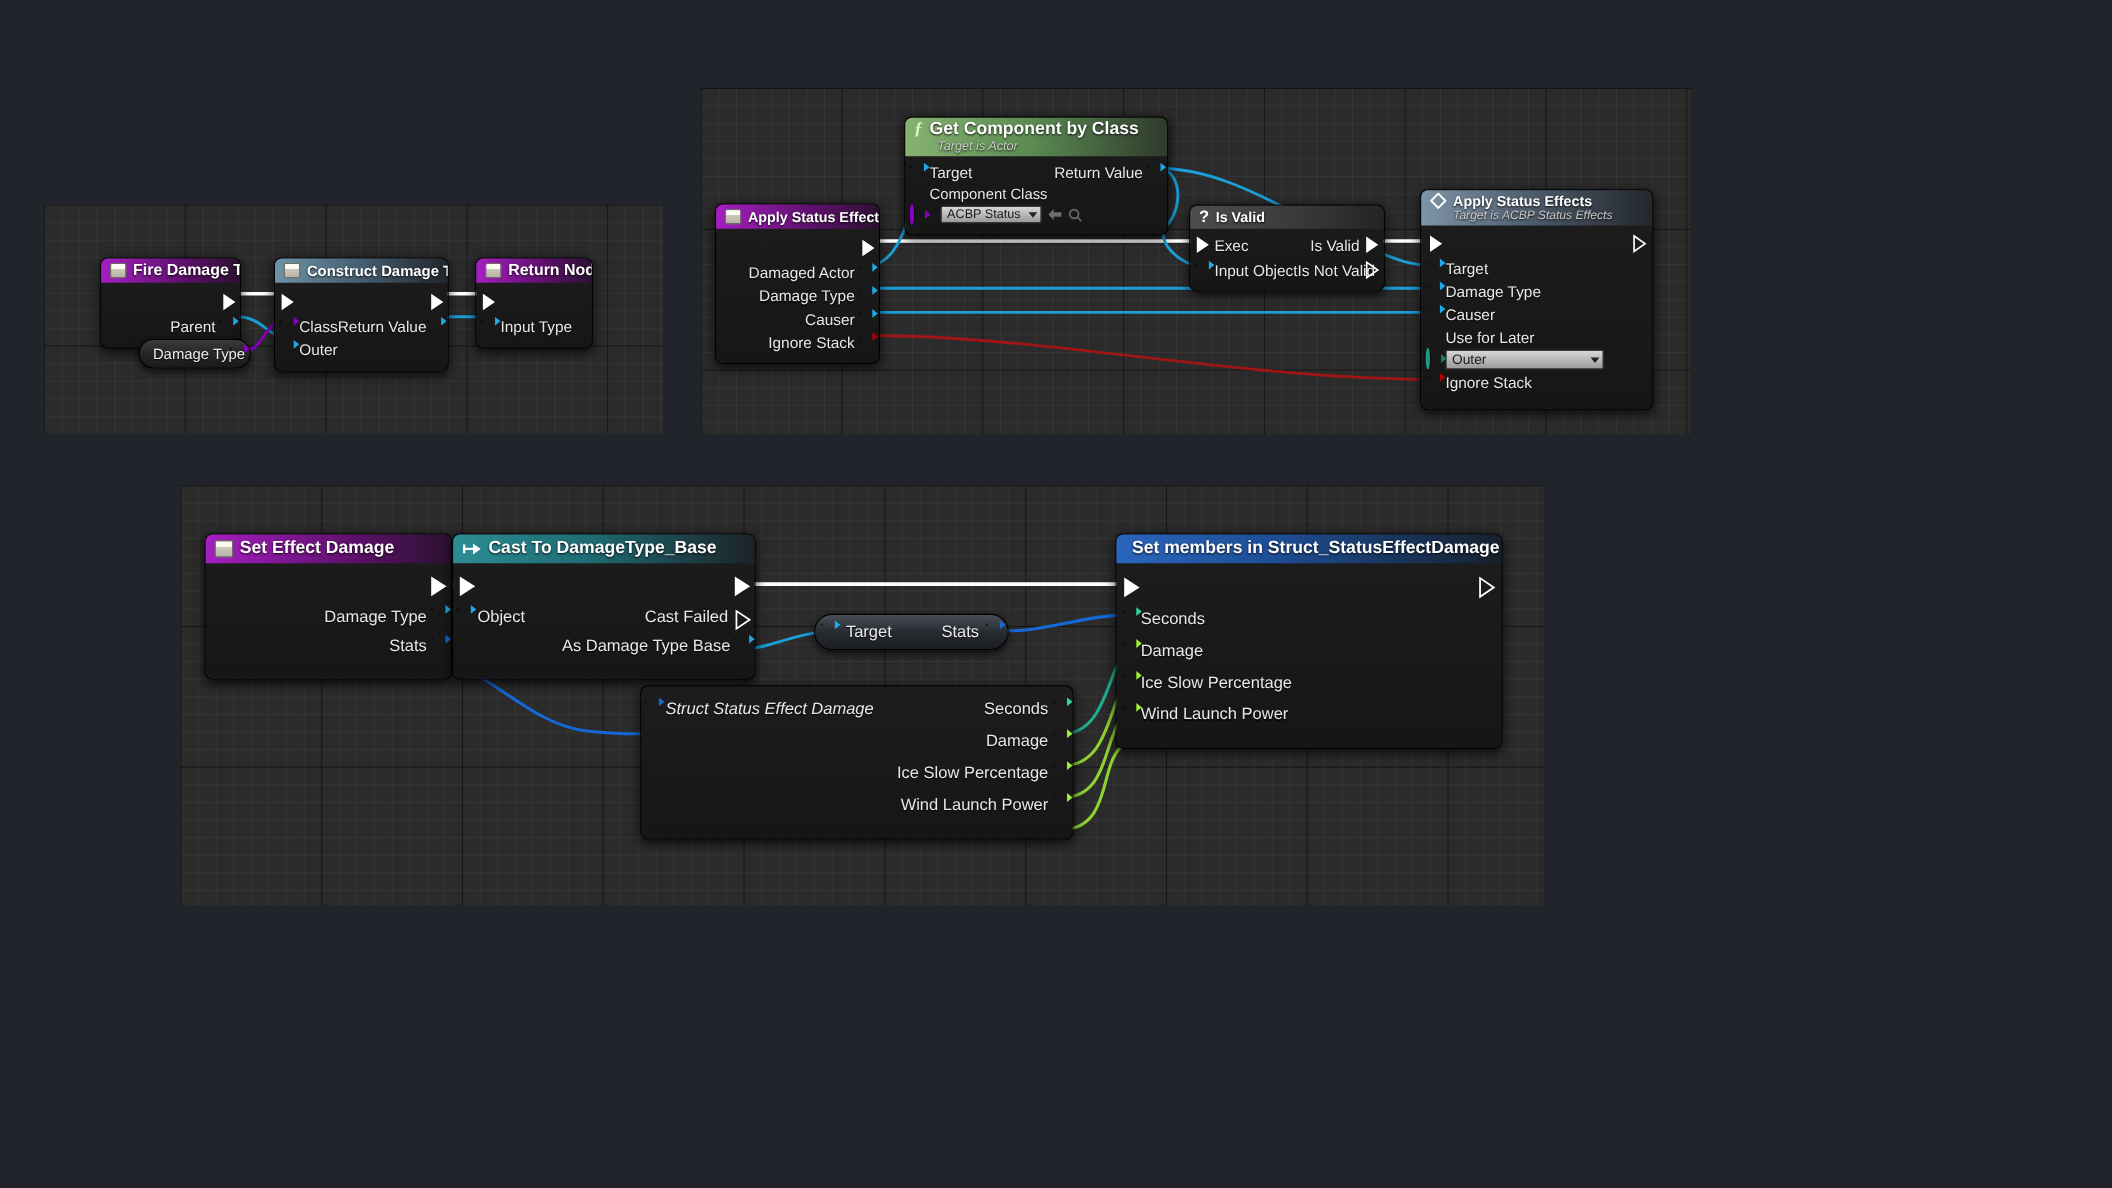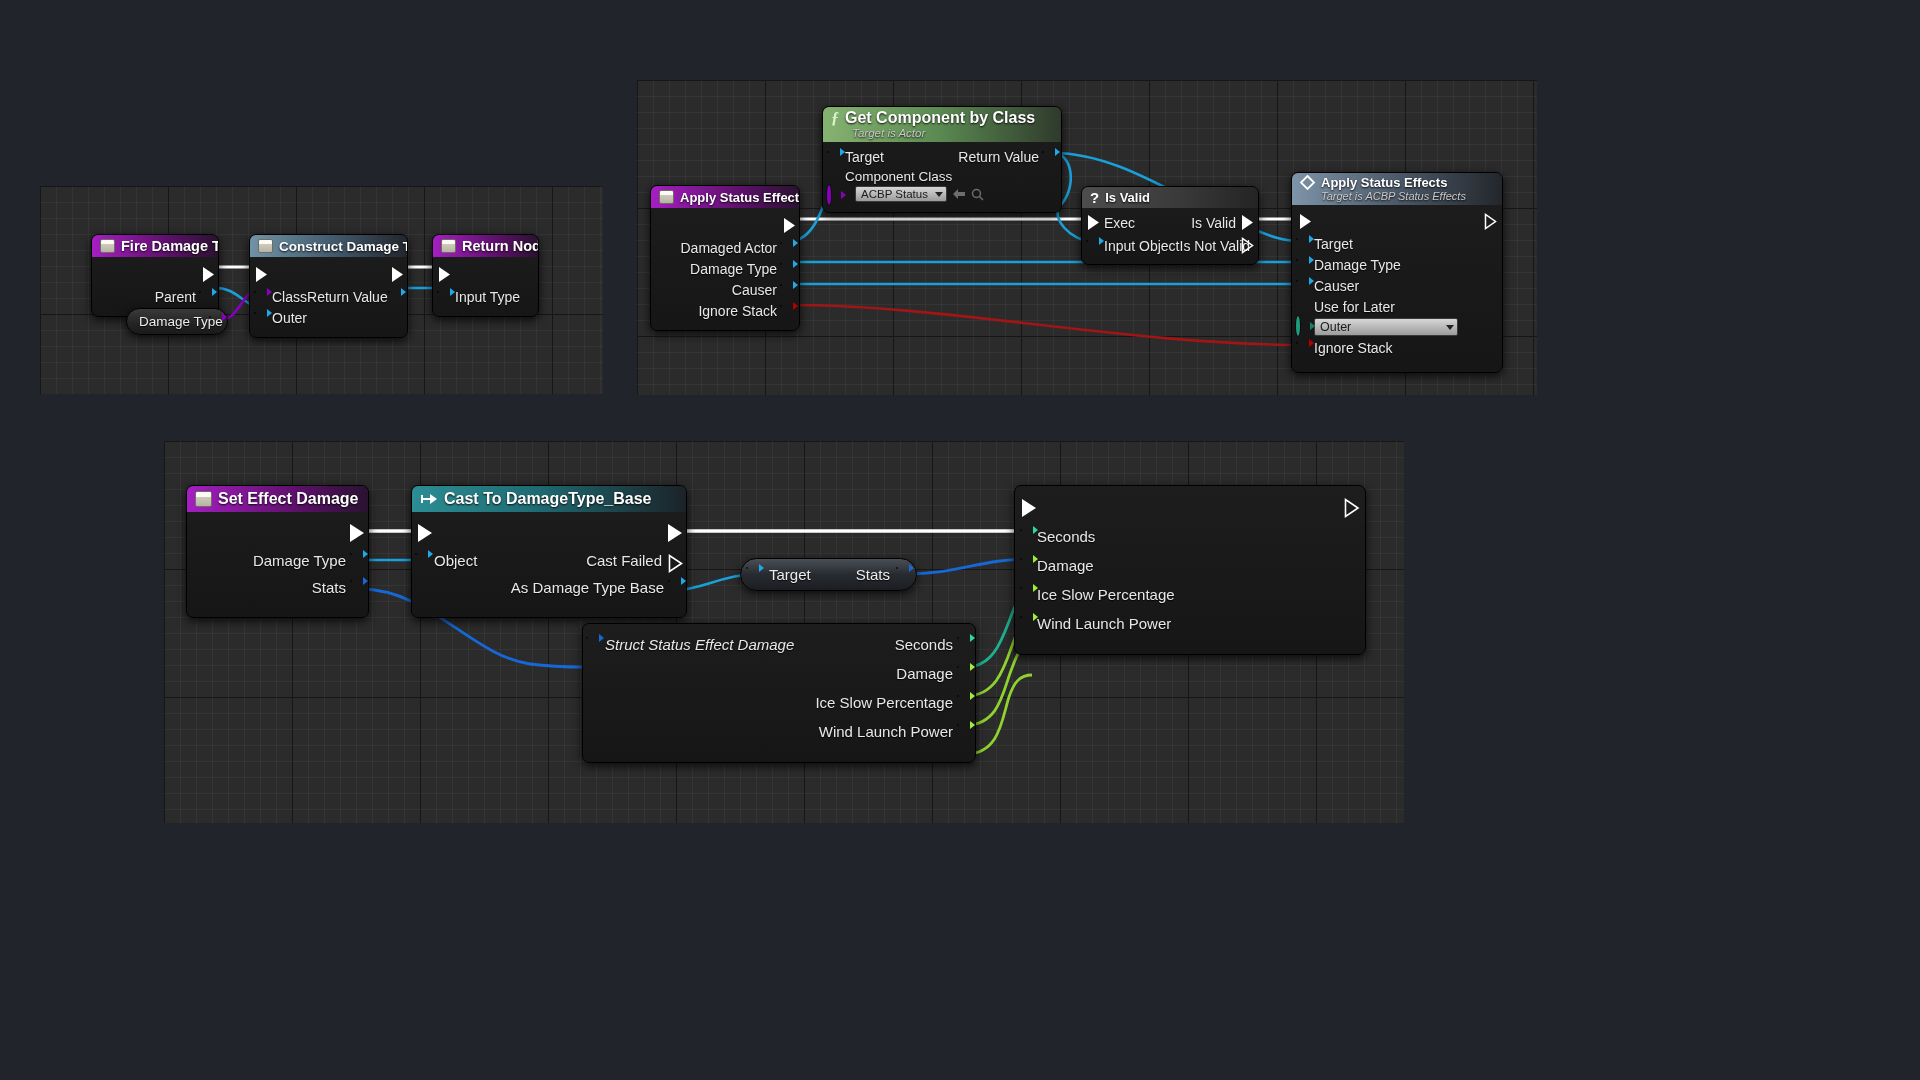--- a/index.html
+++ b/index.html
@@ -422,21 +422,21 @@
           <span class="caret"></span>
         </span>
       </div>
       <div class="row left">
         <span class="pin in" style="top:6px;"><span class="dot red"></span></span>
         <span class="lbl">Ignore Stack</span>
       </div>
     </div>
   </div>
 
-  <div class="node" style="left:186px; top:485px; width:183px;">
+  <div class="node" style="left:186px; top:485px; width:225px;">
     <div class="node-head h-purple-dark" style="min-height:26px;">
       <span class="ico ico-box" style="width:17px;height:16px;"></span>
       <span class="title" style="font-size:16px;">Set Effect Damage</span>
     </div>
     <div class="node-body" style="padding-bottom:16px;">
       <div class="row right" style="min-height:30px;">
         <svg class="exec-svg" style="right:3px; top:6px;" width="16" height="20" viewBox="0 0 16 20">
           <path d="M1,1 L1,19 L15,10 Z" fill="#ffffff"></path>
         </svg>
       </div>
@@ -509,20 +509,26 @@
         <span class="pin out" style="top:8px; right:4px;"><span class="dot green" style="width:13px;height:13px;"></span></span>
       </div>
       <div class="row right" style="min-height:29px;">
         <span class="lbl" style="font-size:15px;">Wind Launch Power</span>
         <span class="pin out" style="top:8px; right:4px;"><span class="dot green" style="width:13px;height:13px;"></span></span>
       </div>
     </div>
   </div>
 
   <div class="node" style="left:1014px; top:485px; width:352px;">
+    <div class="node-head h-blue2" style="min-height:26px;">
+      <svg width="18" height="12" viewBox="0 0 18 12">
+        <rect x="1" y="3.5" width="16" height="5.5" rx="2.75" fill="#ffffff"></rect>
+      </svg>
+      <span class="title" style="font-size:16px;">Set members in Struct_StatusEffectDamage</span>
+    </div>
     <div class="node-body" style="padding-top:6px; padding-bottom:16px;">
       <div class="row both" style="min-height:30px;">
         <svg class="exec-svg" style="left:6px; top:6px;" width="16" height="20" viewBox="0 0 16 20">
           <path d="M1,1 L1,19 L15,10 Z" fill="#ffffff"></path>
         </svg>
         <svg class="exec-svg" style="right:5px; top:6px;" width="16" height="20" viewBox="0 0 16 20">
           <path d="M1.5,1.5 L1.5,18.5 L14,10 Z" fill="none" stroke="#ffffff" stroke-width="1.6"></path>
         </svg>
       </div>
       <div class="row left" style="min-height:29px;">

